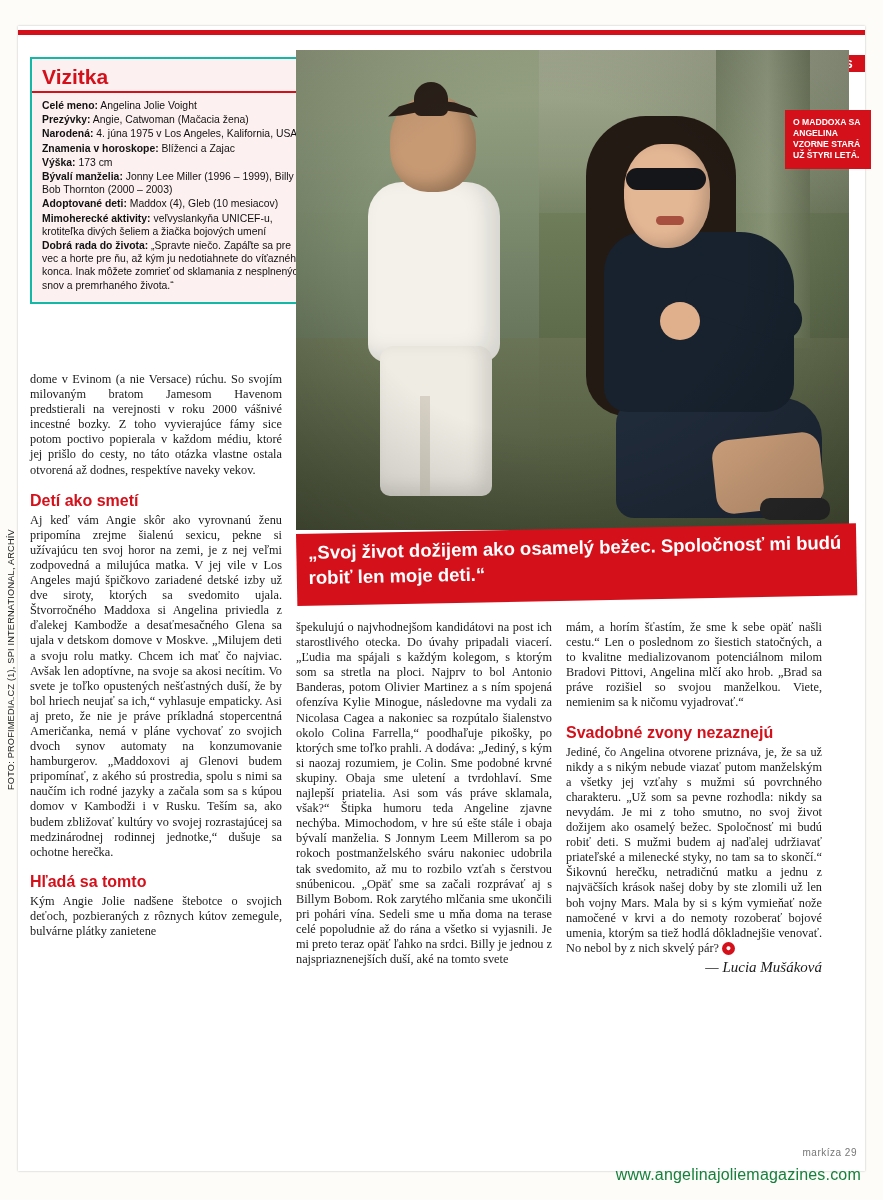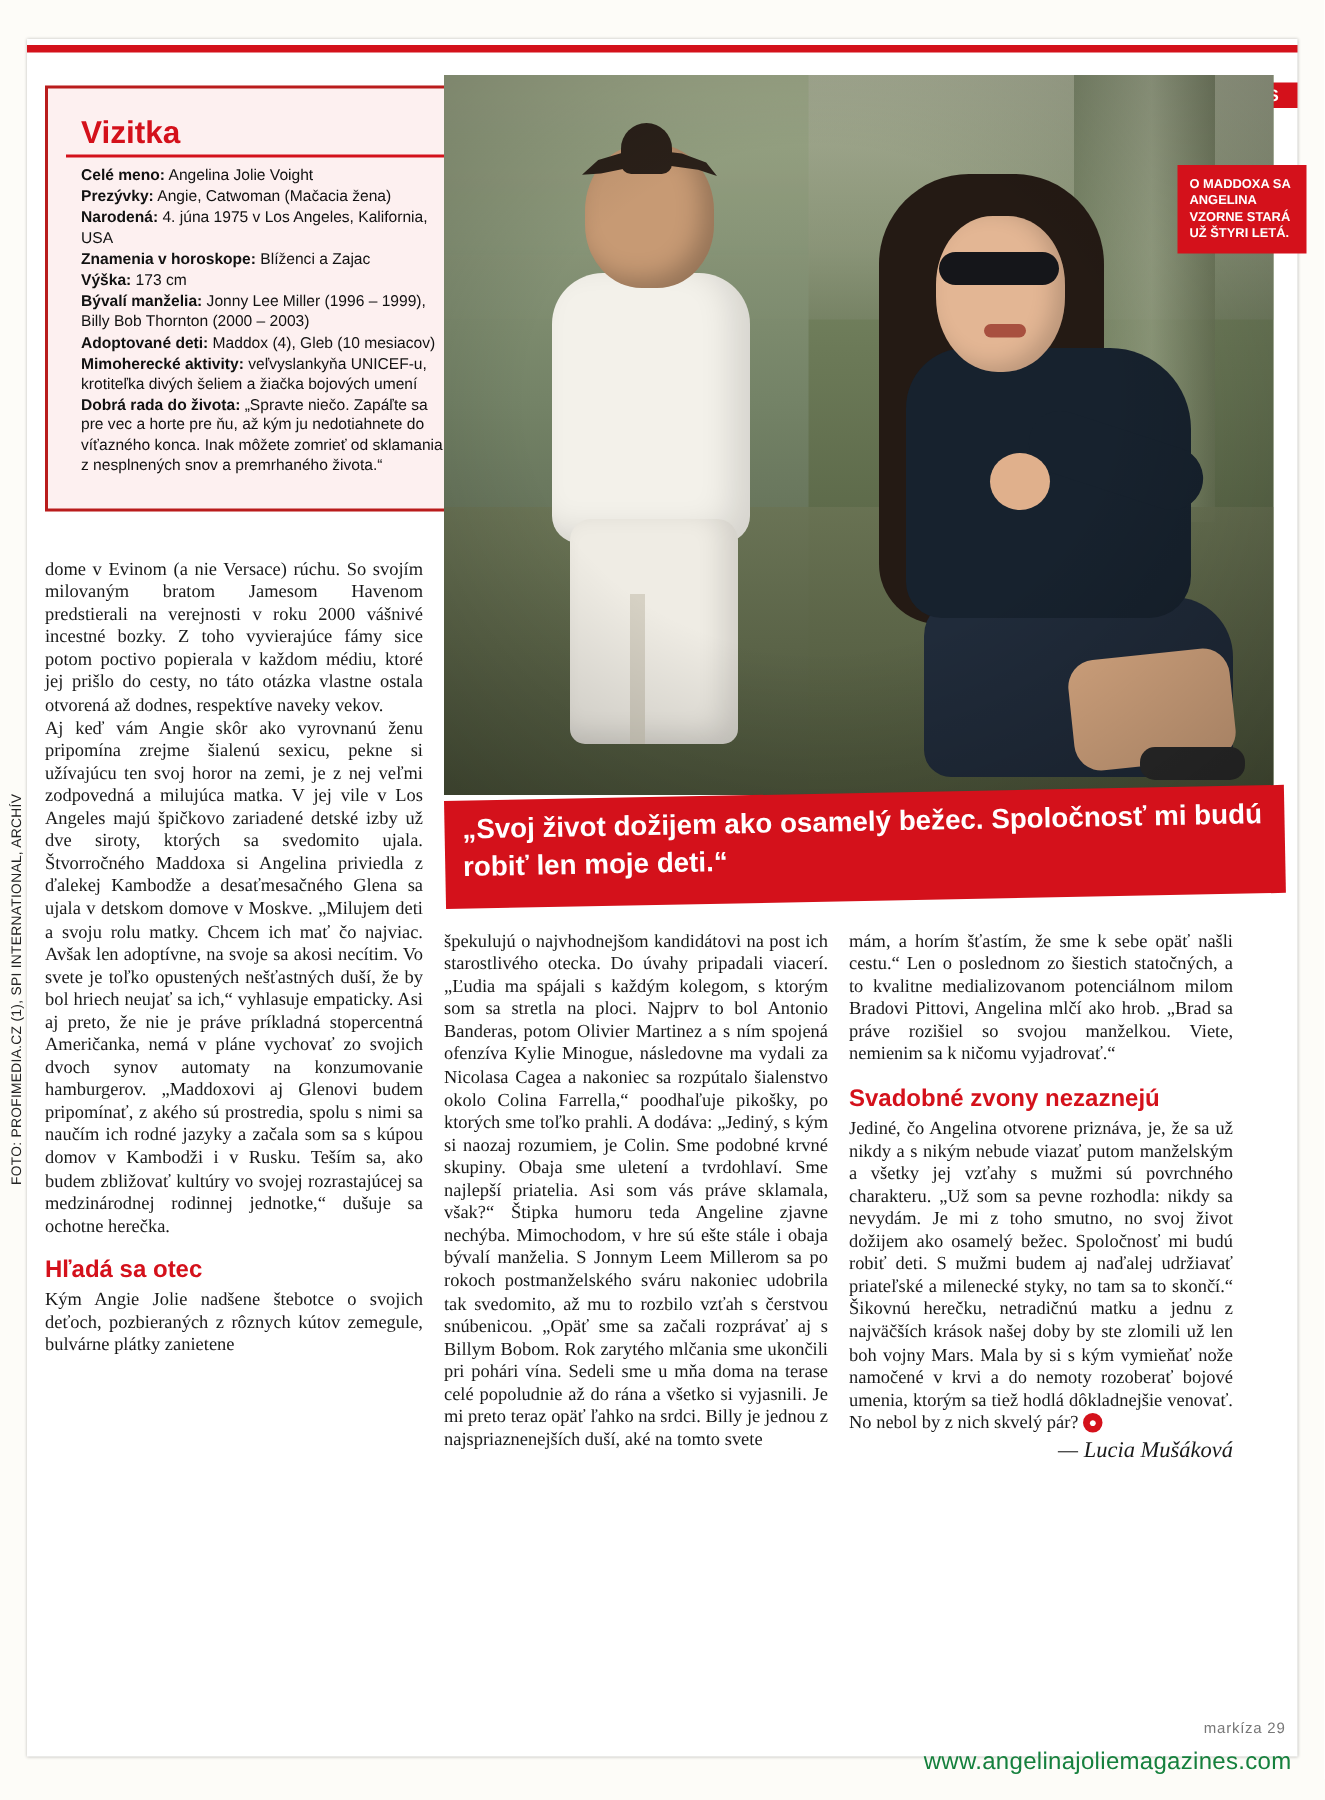--- a/index.html
+++ b/index.html
@@ -52,24 +52,24 @@
     box-sizing: border-box;
     line-height: 15px;
     margin-top: 20px;
   }
 
   
   .vizitka {
     position: absolute;
     left: 30px; top: 57px;
     width: 290px;
-    border: 2px solid #b91c1c;
+    border: 2px solid #14b8a6;
     background: #fdf0f0;
     box-sizing: border-box;
-    padding: 12px;
+    padding: 0;
   }
   .vizitka-title {
     font-family: "Liberation Sans", sans-serif;
     font-weight: bold;
     font-size: 21px;
     color: #d4111b;
     padding: 6px 0 2px 10px;
     border-bottom: 2px solid #d4111b;
     line-height: 24px;
   }
@@ -385,22 +385,23 @@
     <div class="photo-vignette"></div>
   </div>
 
   <div class="photo-sticker">O MADDOXA SA ANGELINA VZORNE STARÁ UŽ ŠTYRI LETÁ.</div>
 
   <div class="quote-band"></div>
   <div class="quote-text">„Svoj život dožijem ako osamelý bežec. Spoločnosť mi budú robiť len moje deti.“</div>
 
   <div class="col col-1">
     <p>dome v Evinom (a nie Versace) rúchu. So svojím milovaným bratom Jamesom Havenom predstierali na verejnosti v roku 2000 vášnivé incestné bozky. Z toho vyvierajúce fámy sice potom poctivo popierala v každom médiu, ktoré jej prišlo do cesty, no táto otázka vlastne ostala otvorená až dodnes, respektíve naveky vekov.</p>
+    <h3 class="sub first">Detí ako smetí</h3>
     <p>Aj keď vám Angie skôr ako vyrovnanú ženu pripomína zrejme šialenú sexicu, pekne si užívajúcu ten svoj horor na zemi, je z nej veľmi zodpovedná a milujúca matka. V jej vile v Los Angeles majú špičkovo zariadené detské izby už dve siroty, ktorých sa svedomito ujala. Štvorročného Maddoxa si Angelina priviedla z ďalekej Kambodže a desaťmesačného Glena sa ujala v detskom domove v Moskve. „Milujem deti a svoju rolu matky. Chcem ich mať čo najviac. Avšak len adoptívne, na svoje sa akosi necítim. Vo svete je toľko opustených nešťastných duší, že by bol hriech neujať sa ich,“ vyhlasuje empaticky. Asi aj preto, že nie je práve príkladná stopercentná Američanka, nemá v pláne vychovať zo svojich dvoch synov automaty na konzumovanie hamburgerov. „Maddoxovi aj Glenovi budem pripomínať, z akého sú prostredia, spolu s nimi sa naučím ich rodné jazyky a začala som sa s kúpou domov v Kambodži i v Rusku. Teším sa, ako budem zbližovať kultúry vo svojej rozrastajúcej sa medzinárodnej rodinnej jednotke,“ dušuje sa ochotne herečka.</p>
-    <h3 class="sub">Hľadá sa otec</h3>
+    <h3 class="sub">Hľadá sa tomto</h3>
     <p>Kým Angie Jolie nadšene štebotce o svojich deťoch, pozbieraných z rôznych kútov zemegule, bulvárne plátky zanietene</p>
   </div>
 
   <div class="col col-2">
     <p>špekulujú o najvhodnejšom kandidátovi na post ich starostlivého otecka. Do úvahy pripadali viacerí. „Ľudia ma spájali s každým kolegom, s ktorým som sa stretla na ploci. Najprv to bol Antonio Banderas, potom Olivier Martinez a s ním spojená ofenzíva Kylie Minogue, následovne ma vydali za Nicolasa Cagea a nakoniec sa rozpútalo šialenstvo okolo Colina Farrella,“ poodhaľuje pikošky, po ktorých sme toľko prahli. A dodáva: „Jediný, s kým si naozaj rozumiem, je Colin. Sme podobné krvné skupiny. Obaja sme uletení a tvrdohlaví. Sme najlepší priatelia. Asi som vás práve sklamala, však?“ Štipka humoru teda Angeline zjavne nechýba. Mimochodom, v hre sú ešte stále i obaja bývalí manželia. S Jonnym Leem Millerom sa po rokoch postmanželského sváru nakoniec udobrila tak svedomito, až mu to rozbilo vzťah s čerstvou snúbenicou. „Opäť sme sa začali rozprávať aj s Billym Bobom. Rok zarytého mlčania sme ukončili pri pohári vína. Sedeli sme u mňa doma na terase celé popoludnie až do rána a všetko si vyjasnili. Je mi preto teraz opäť ľahko na srdci. Billy je jednou z najspriaznenejších duší, aké na tomto svete</p>
   </div>
 
   <div class="col col-3">
     <p>mám, a horím šťastím, že sme k sebe opäť našli cestu.“ Len o poslednom zo šiestich statočných, a to kvalitne medializovanom potenciálnom milom Bradovi Pittovi, Angelina mlčí ako hrob. „Brad sa práve rozišiel so svojou manželkou. Viete, nemienim sa k ničomu vyjadrovať.“</p>
     <h3 class="sub">Svadobné zvony nezaznejú</h3>

